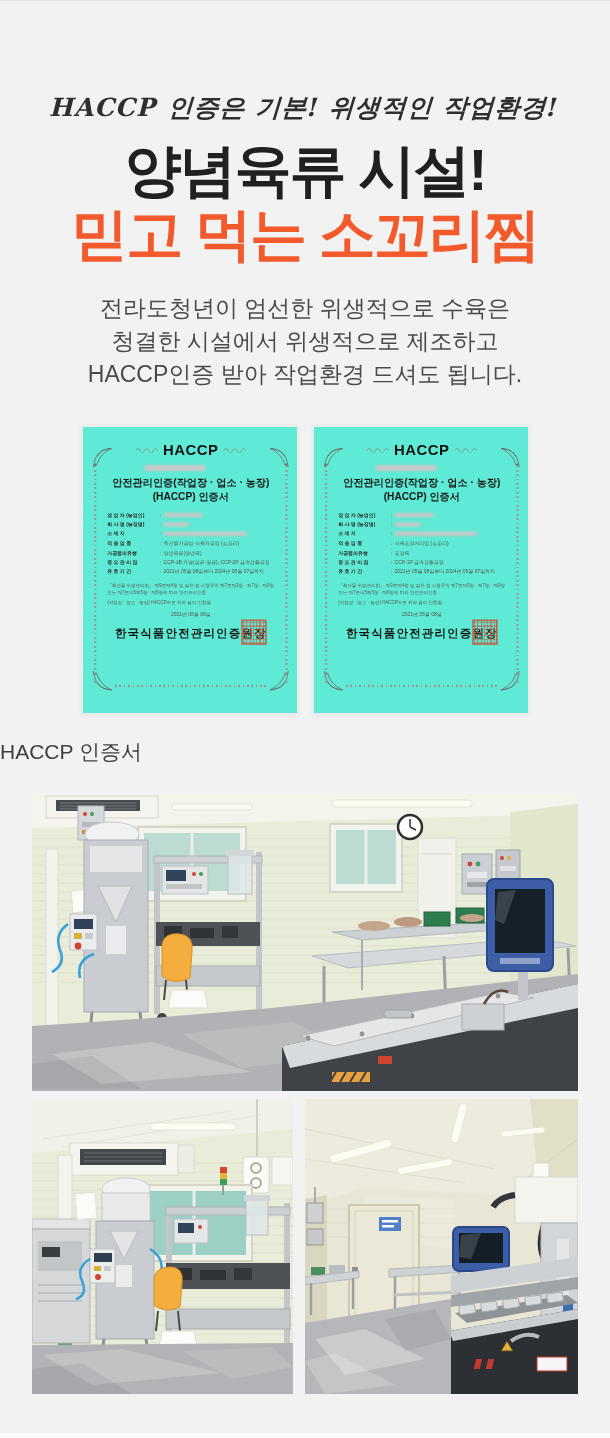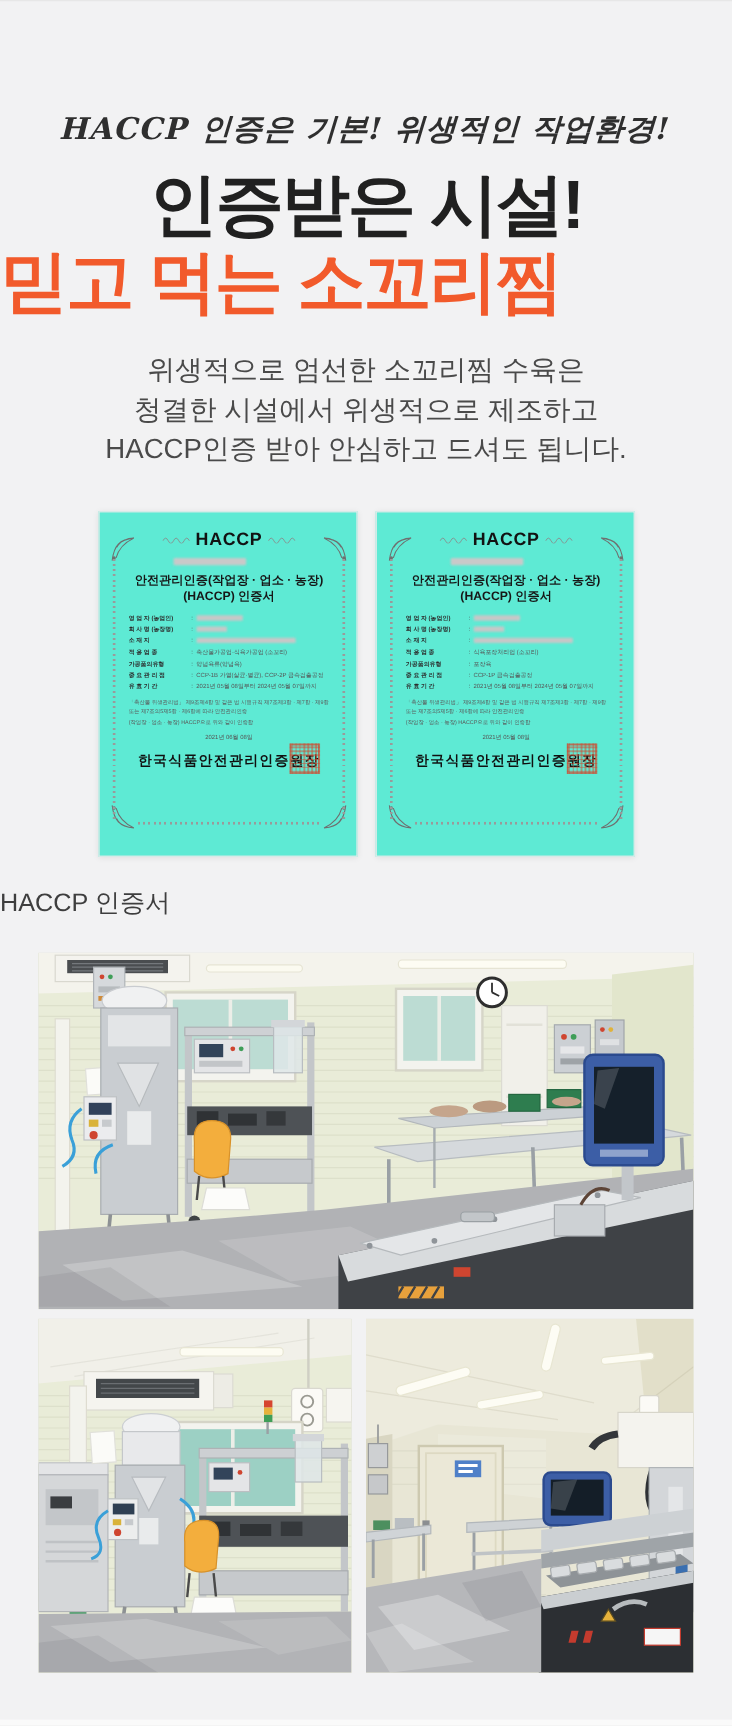--- a/index.html
+++ b/index.html
@@ -14,21 +14,21 @@
   .tagline {
     position:absolute; top:90px; left:0; right:0; text-align:center;
     font-family:"DejaVu Serif", serif; font-style:italic; font-weight:700;
     font-size:25px; color:#2f2f2f; letter-spacing:1px; transform:skewX(-3deg);
   }
   .title1 {
     position:absolute; top:132px; left:0; right:0; text-align:center;
     font-size:57px; font-weight:800; color:#202020; letter-spacing:-2px;
   }
   .title2 {
-    position:absolute; top:196px; left:0; right:0; text-align:left;
+    position:absolute; top:196px; left:0; right:0; text-align:center;
     font-size:57px; font-weight:800; color:#f25a2b; letter-spacing:-2px;
   }
   .desc {
     position:absolute; top:291px; left:0; right:0; text-align:center;
     font-size:23px; line-height:33px; color:#4a4a4a;
   }
   
   .certs { position:absolute; top:425px; left:0; right:0; display:flex; justify-content:center; gap:15px; }
   .cert {
     width:216px; height:288px; background:#5eead4; position:relative; overflow:hidden;
@@ -78,26 +78,26 @@
   .ph-bl { left:32px; top:1098px; width:261px; height:295px; }
   .ph-br { left:305px; top:1098px; width:273px; height:295px; }
   .bstrip { position:absolute; left:0; right:0; bottom:0; height:5px; background:#fafafa; }
 </style>
 </head>
 <body>
 
 <div class="page">
 
   <div class="tagline">HACCP 인증은 기본! 위생적인 작업환경!</div>
-  <div class="title1">인증받은 시설!</div>
+  <div class="title1">양념육류 시설!</div>
   <div class="title2">믿고 먹는 소꼬리찜</div>
   <div class="desc">
-    <div>위생적으로 엄선한 소꼬리찜 수육은</div>
+    <div>전라도청년이 엄선한 위생적으로 수육은</div>
     <div>청결한 시설에서 위생적으로 제조하고</div>
-    <div>HACCP인증 받아 안심하고 드셔도 됩니다.</div>
+    <div>HACCP인증 받아 작업환경 드셔도 됩니다.</div>
   </div>
 
   <div class="certs">
 
     <div class="cert">
       <div class="cert-inner">
         <span class="f-c tl">
             <svg width="40" height="40" viewBox="0 0 40 40">
               <path d="M38,3 C16,5 8,14 5,37 M38,3 C25,9 15,18 11,33 M38,3 c-10,0 -22,5 -26,14" fill="none" stroke="#6f6f6f" stroke-width="1.6"></path>
               <circle cx="8" cy="33" r="2.6" fill="#6f6f6f"></circle>

